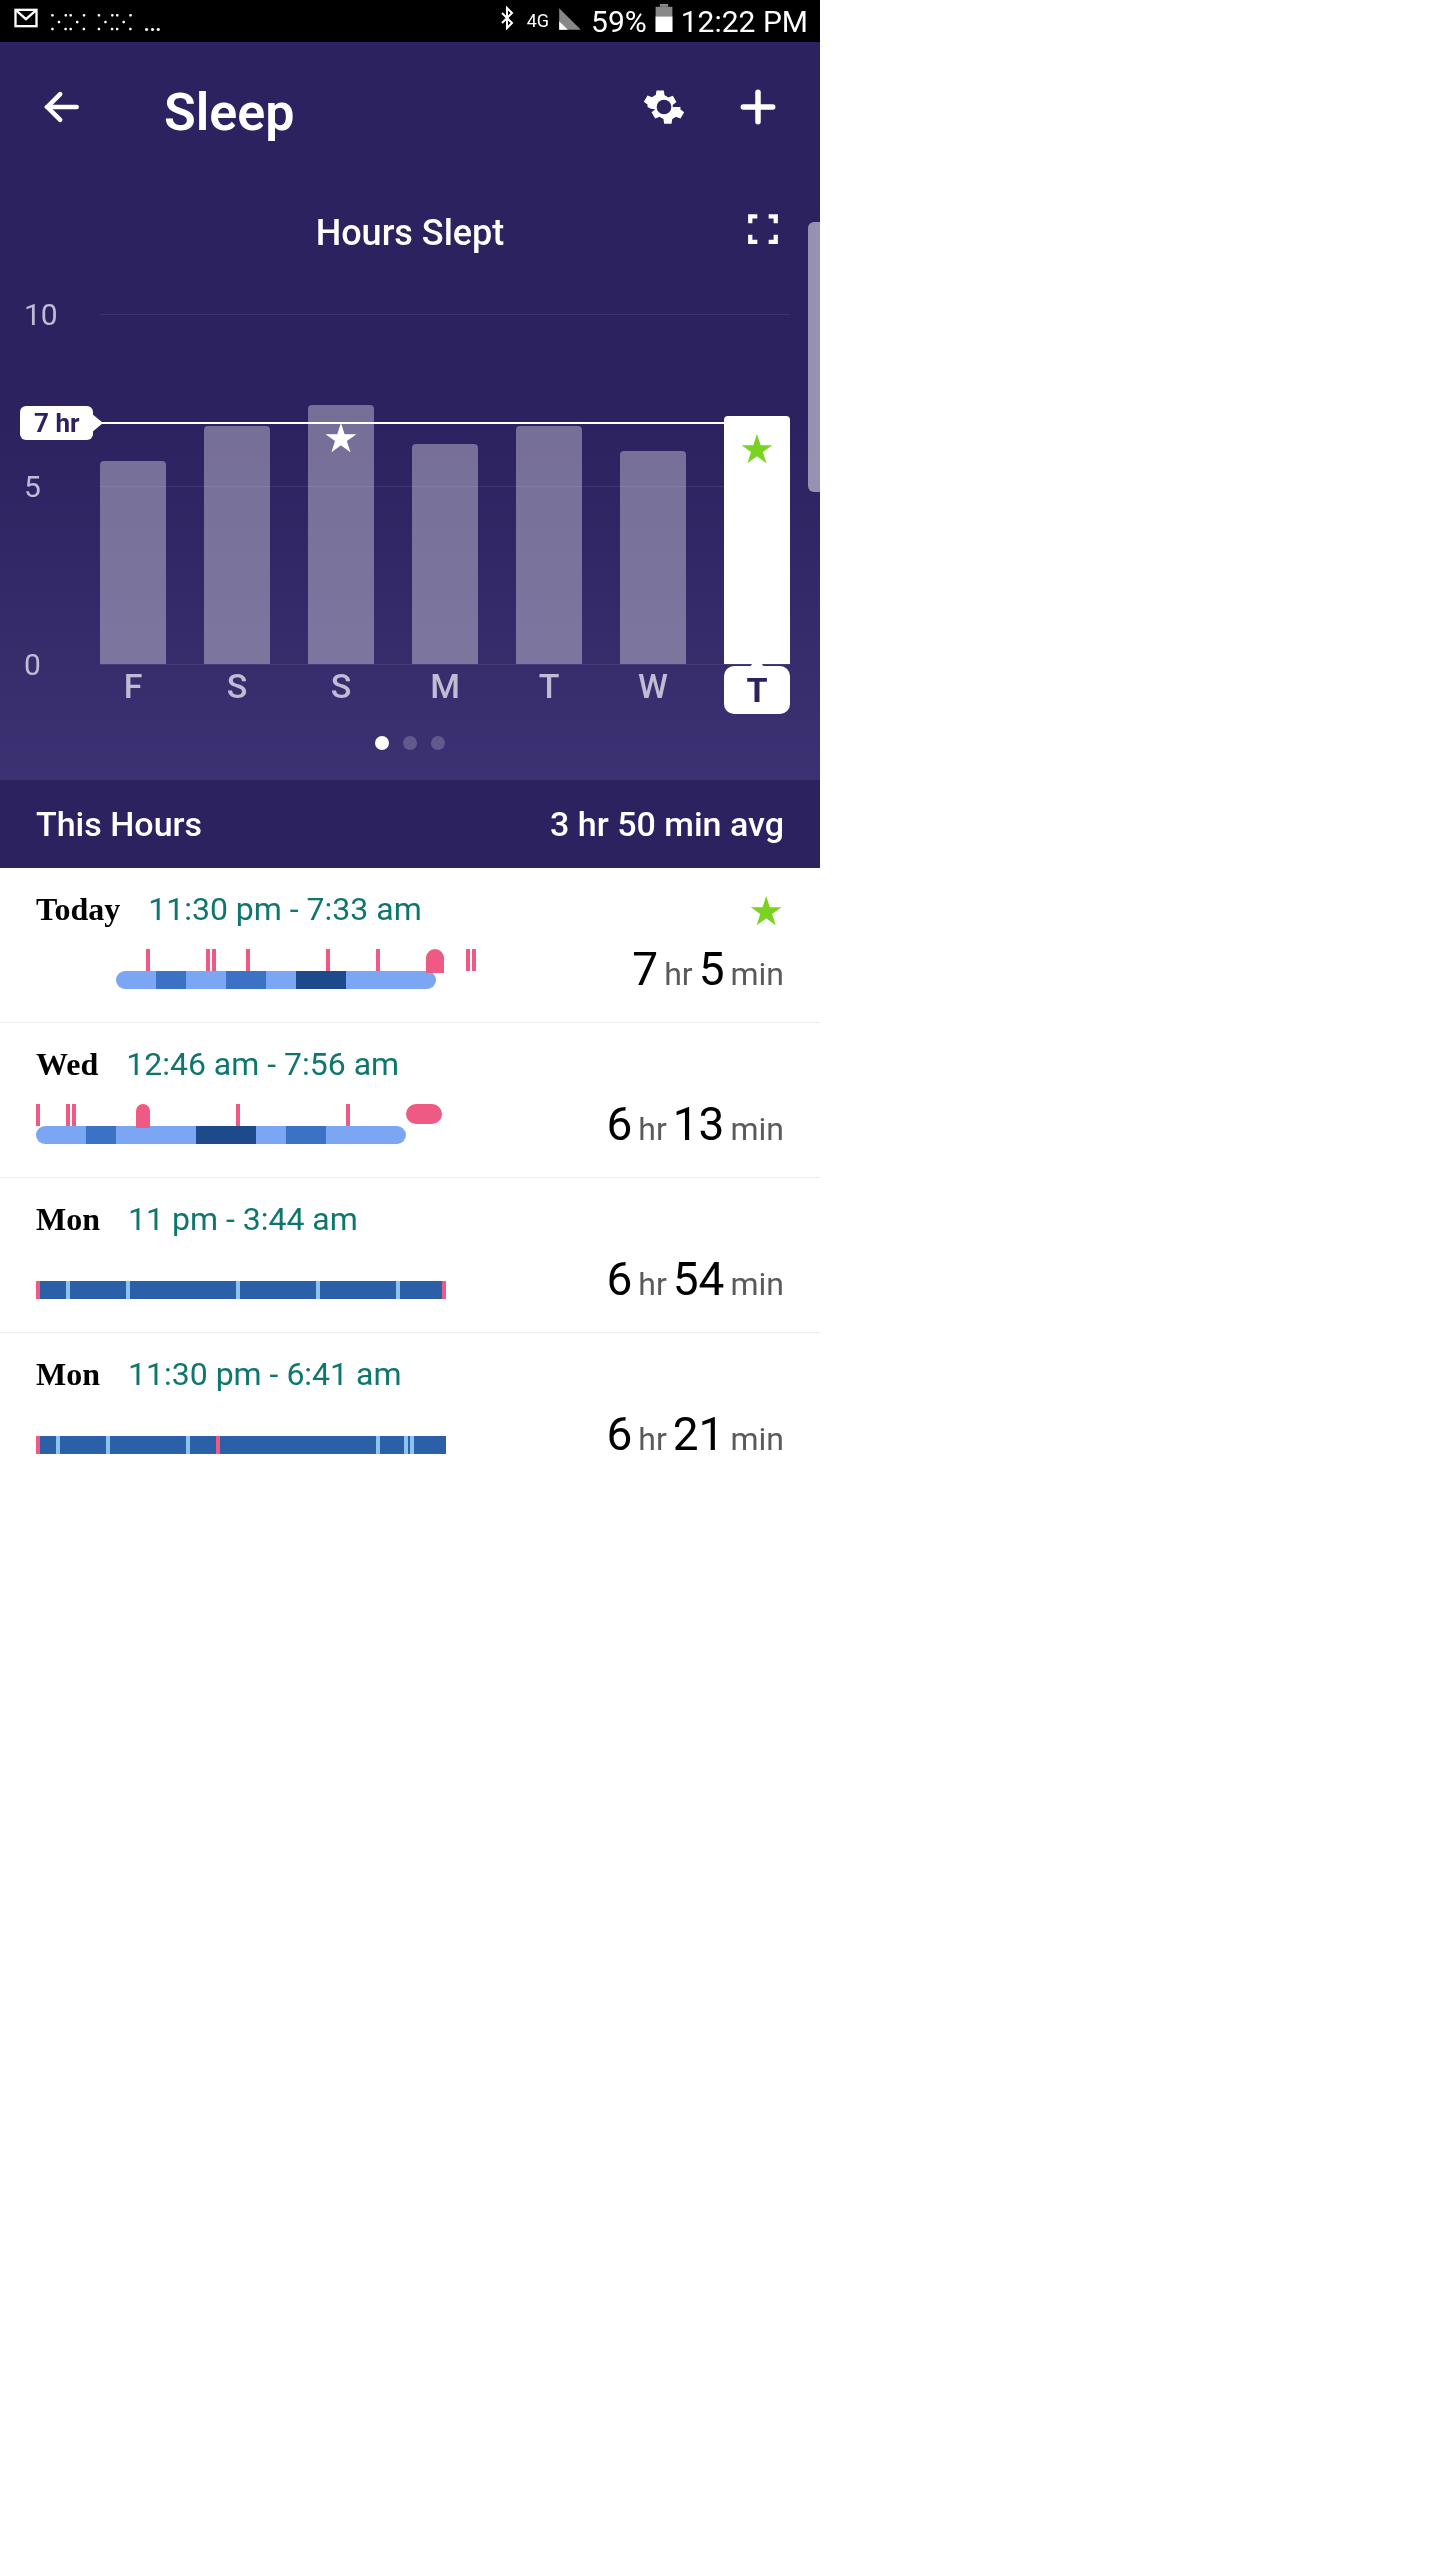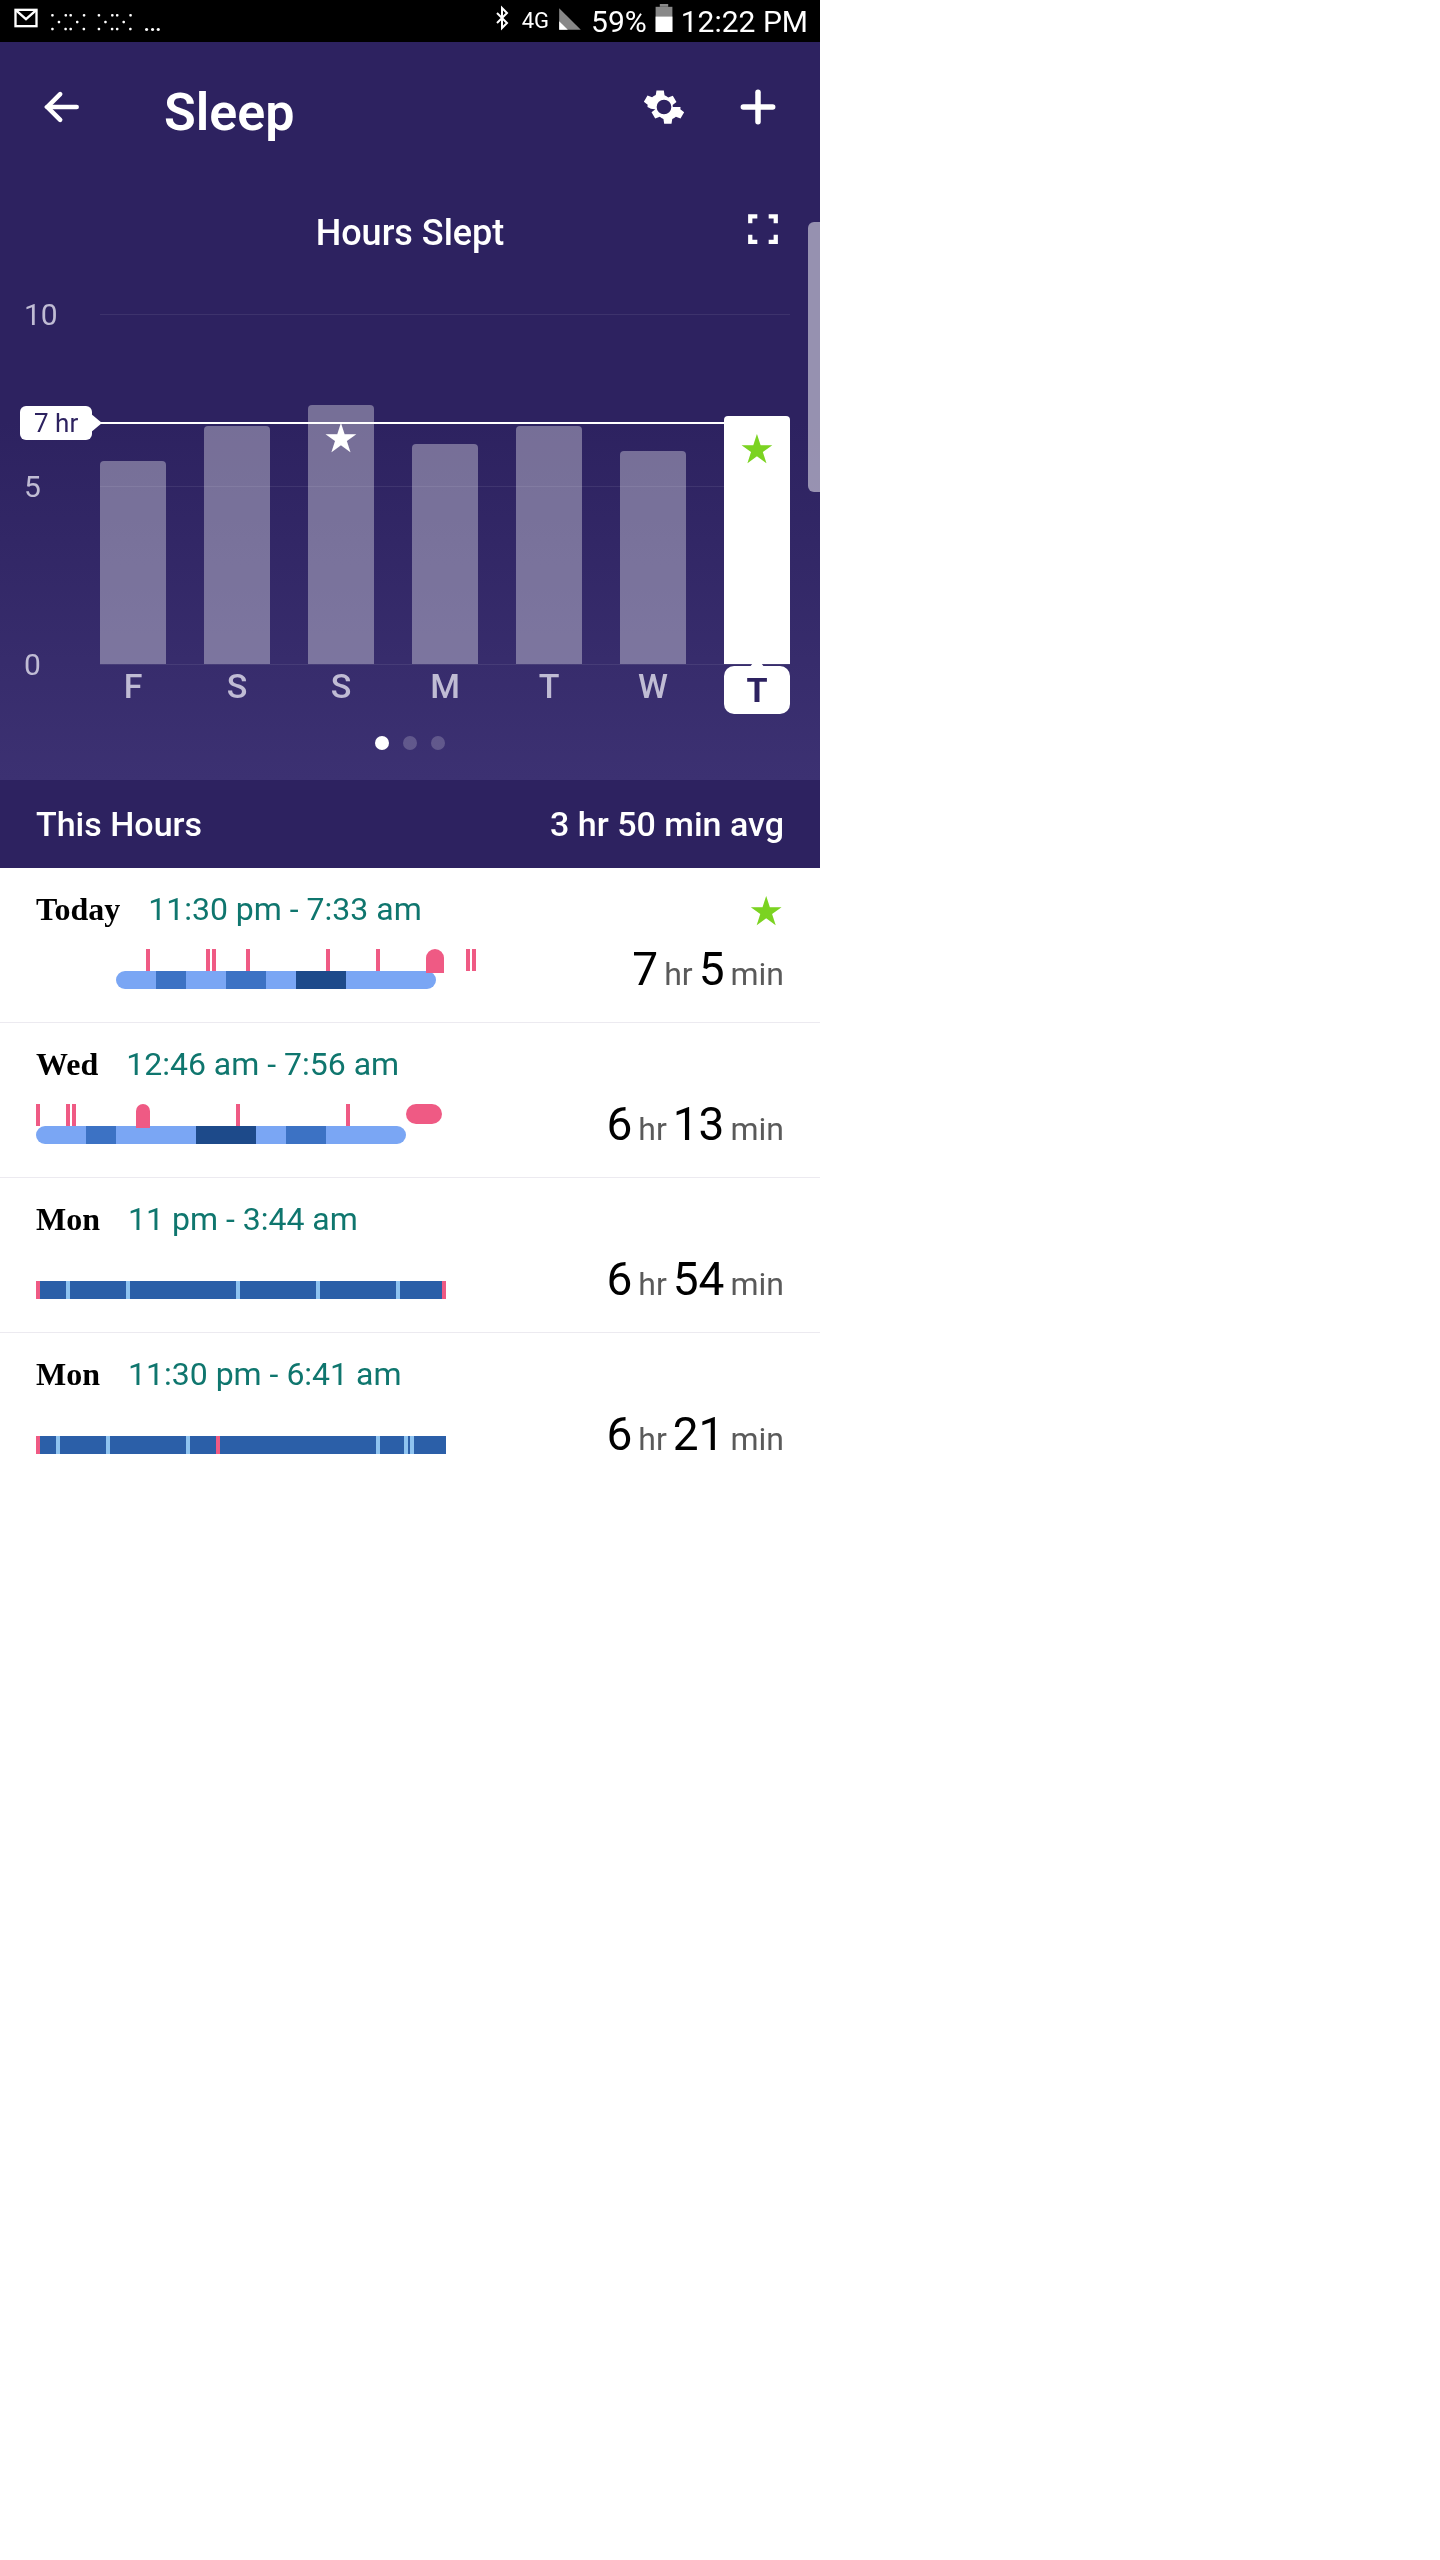--- a/index.html
+++ b/index.html
@@ -84,21 +84,21 @@
     top: 138px;
     height: 2px;
     background: #fff;
     display: flex;
     align-items: center;
   }
   .goal-badge {
     background: #fff;
     color: #2d2260;
     font-size: 26px;
-    font-weight: 400;
+    font-weight: 700;
     padding: 2px 14px;
     border-radius: 6px;
     position: relative;
   }
   .goal-badge::after {
     content: '';
     position: absolute;
     right: -10px;
     top: 50%;
     transform: translateY(-50%);
@@ -231,21 +231,21 @@
     <span style="font-size:22px;">⁙⁙</span>
     <span style="font-size:22px;">⁙⁙</span>
     <span class="dots">…</span>
   </div>
   <div class="status-right">
     <span>
       <svg width="24" height="28" viewBox="0 0 24 24" fill="none" stroke="#fff" stroke-width="2">
           <path d="M7 7l10 10-5 5V2l5 5L7 17"></path>
         </svg>
     </span>
-    <span style="font-size:22px; line-height:1;">4G</span>
+    <span style="font-size:18px; line-height:1;">4G</span>
     <span>
       <svg width="26" height="26" viewBox="0 0 24 24">
           <path d="M2 22h20L2 2z" fill="#888"></path>
           <path d="M2 22h8L2 14z" fill="#fff"></path>
         </svg>
     </span>
     <span>59%</span>
     <span>
       <svg width="18" height="28" viewBox="0 0 12 20">
           <rect x="0" y="2" width="12" height="18" fill="#888"></rect>

